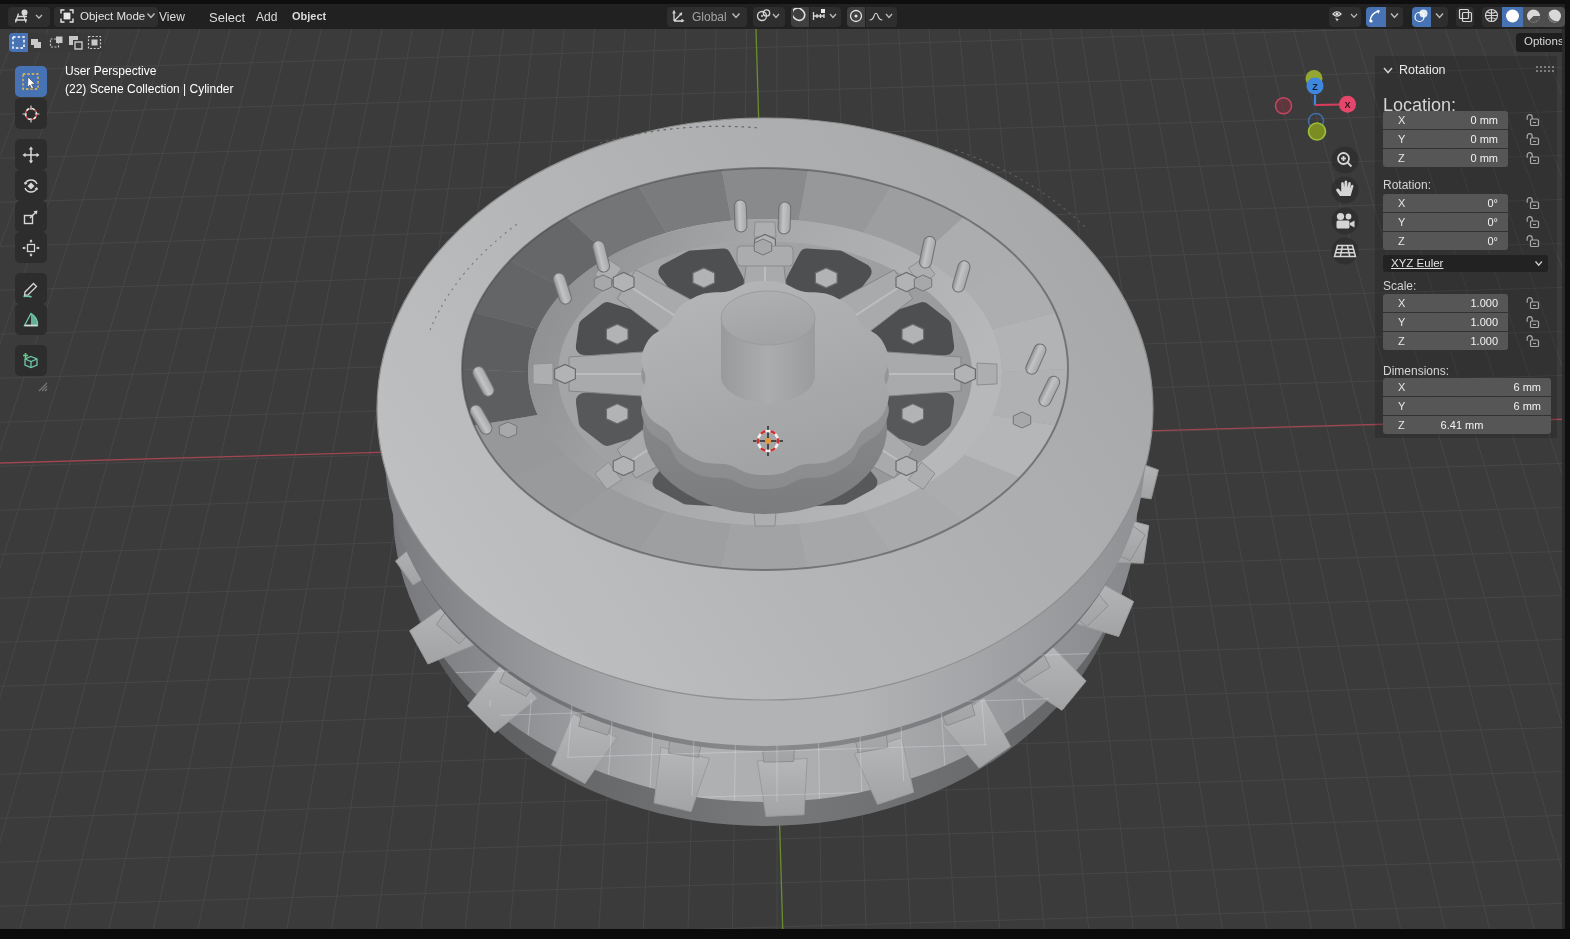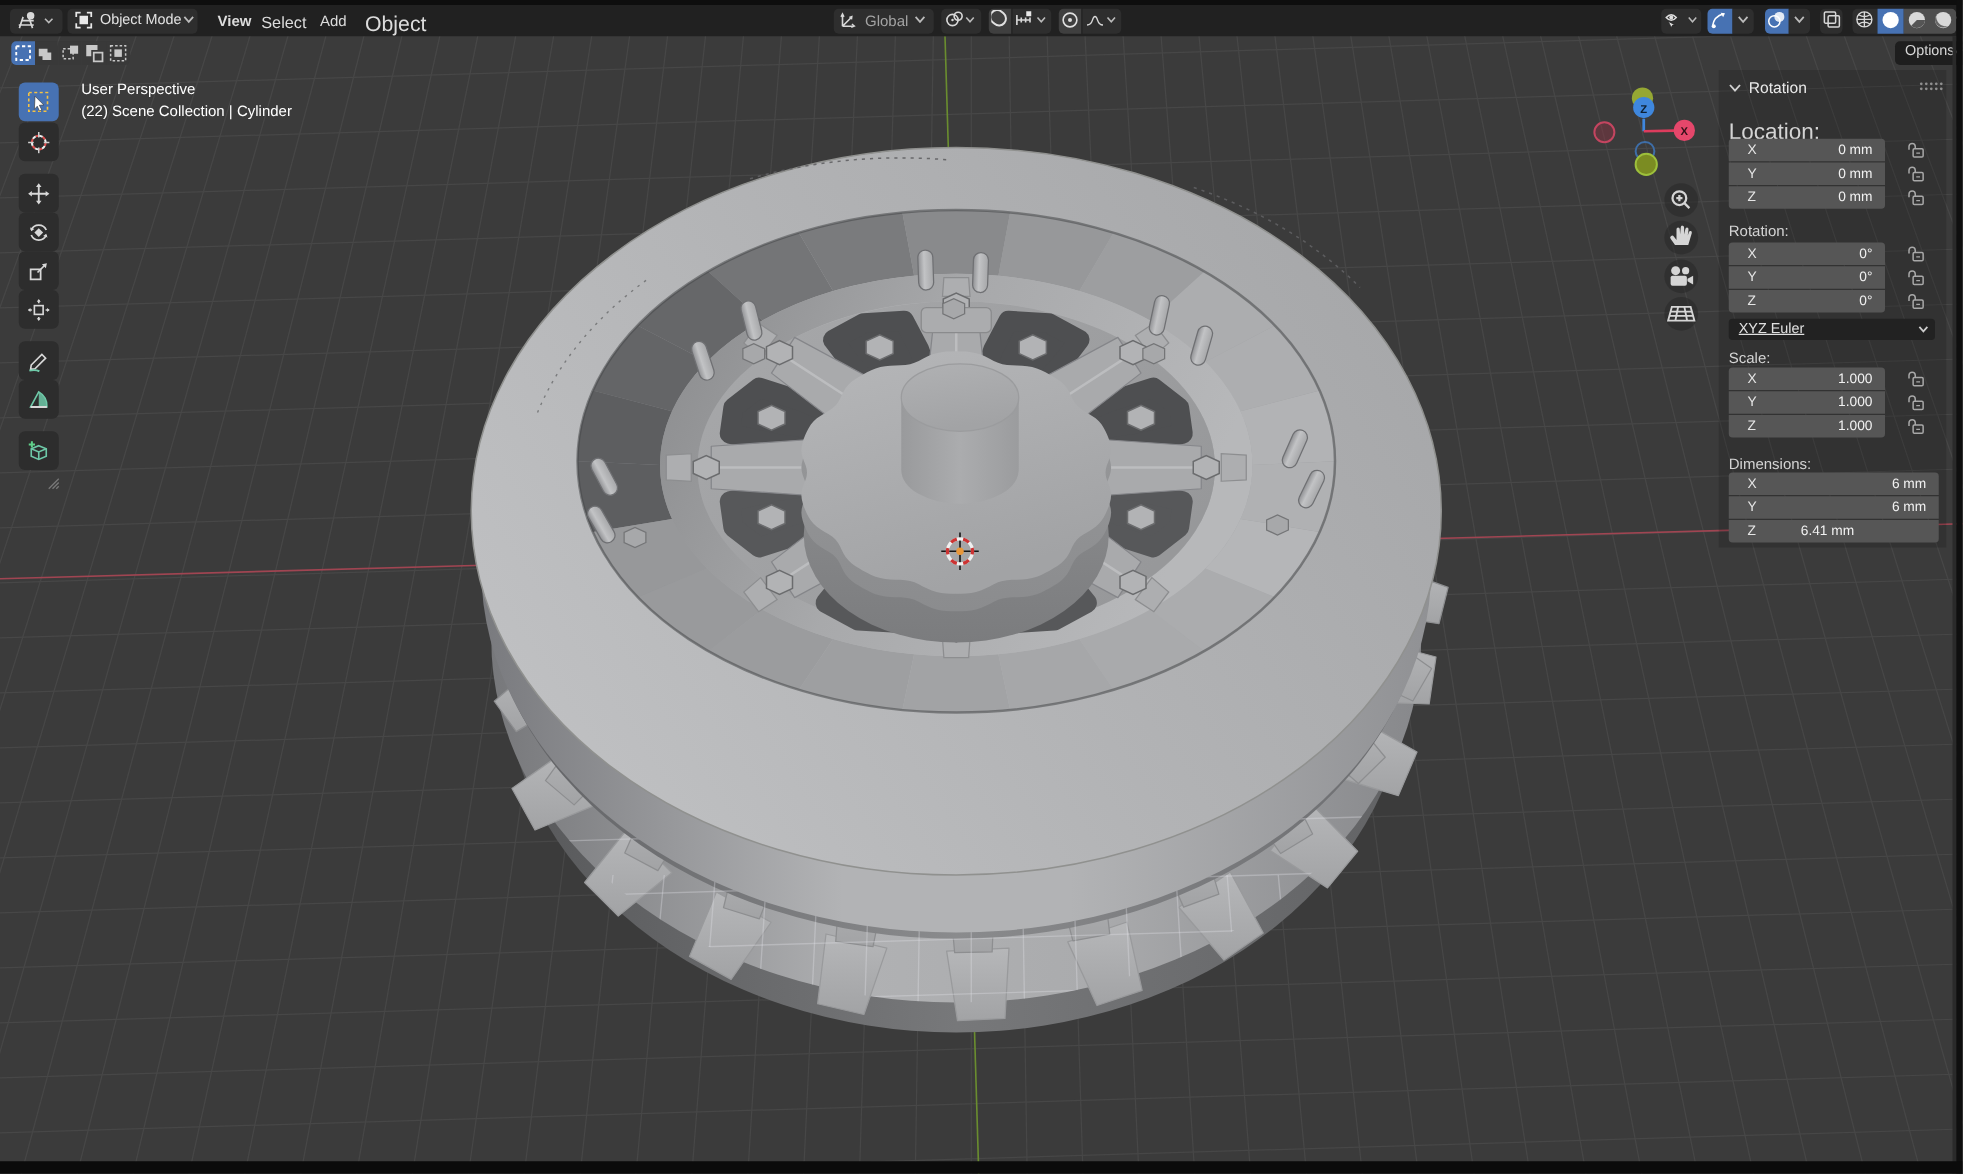--- a/index.html
+++ b/index.html
@@ -467,24 +467,24 @@
 <svg style="position:absolute;left:60px;top:9px" width="16" height="15" viewBox="0 0 16 15">
       <g stroke="#e8e8e8" stroke-width="1.4" fill="none">
         <path d="M1 4.5 V1 h3.5 M9.5 1 H13 v3.5 M13 9.5 V13 H9.5 M4.5 13 H1 V9.5"></path>
         <rect x="3.6" y="3.6" width="6.8" height="6.8" fill="#e8e8e8" stroke="none"></rect>
       </g>
     </svg>
 <div style="position:absolute;left:80px;top:10px;font-size:11.5px;color:#e3e3e3;font-weight:normal;white-space:nowrap;">Object Mode</div>
 <svg style="position:absolute;left:146px;top:12px" width="10" height="8" viewBox="0 0 10 8">
       <path d="M1.5 1.5 l3.5 4 l3.5-4" stroke="#bbb" stroke-width="1.4" fill="none"></path>
     </svg>
-<div style="position:absolute;left:174px;top:9.5px;font-size:12px;color:#dcdcdc;font-weight:bold;white-space:nowrap;">View</div>
+<div style="position:absolute;left:159px;top:9.5px;font-size:12px;color:#dcdcdc;font-weight:normal;white-space:nowrap;">View</div>
 <div style="position:absolute;left:209px;top:9.5px;font-size:13px;color:#dcdcdc;font-weight:normal;white-space:nowrap;">Select</div>
 <div style="position:absolute;left:256px;top:9.5px;font-size:12px;color:#dcdcdc;font-weight:normal;white-space:nowrap;">Add</div>
-<div style="position:absolute;left:292px;top:9.5px;font-size:17px;color:#dcdcdc;font-weight:normal;white-space:nowrap;">Object</div>
+<div style="position:absolute;left:292px;top:9.5px;font-size:11px;color:#dcdcdc;font-weight:bold;white-space:nowrap;">Object</div>
 <div style="position:absolute;left:667px;top:6.5px;width:80px;height:20px;background:#2e2e2e;border-radius:4px"></div>
 <svg style="position:absolute;left:671px;top:8px" width="16" height="16" viewBox="0 0 16 16">
       <g stroke="#d8d8d8" stroke-width="1.3" fill="none">
         <path d="M3 13 L3 4 M3 13 L12 13 M3 13 L10 6"></path>
         <path d="M1.8 5.5 L3 3 L4.2 5.5 M10.5 11.2 L12.5 12.8 L10 13.8 M8.5 6 L10.5 5.2 L10.2 7.5" stroke-width="1.1"></path>
       </g>
     </svg>
 <div style="position:absolute;left:692px;top:9.5px;font-size:12px;color:#a3a3a3;font-weight:normal;white-space:nowrap;">Global</div>
 <svg style="position:absolute;left:731px;top:12px" width="10" height="8" viewBox="0 0 10 8">
       <path d="M1.5 1.5 l3.5 4 l3.5-4" stroke="#bbb" stroke-width="1.4" fill="none"></path>

